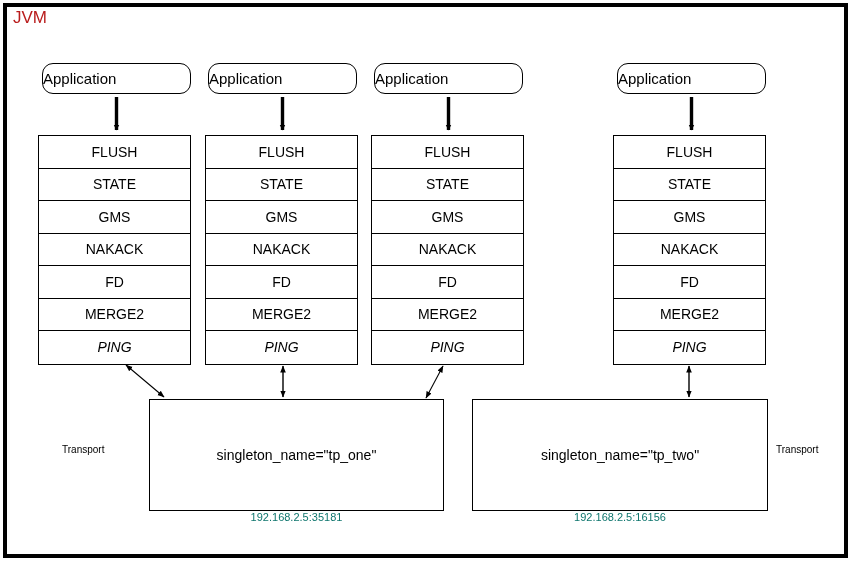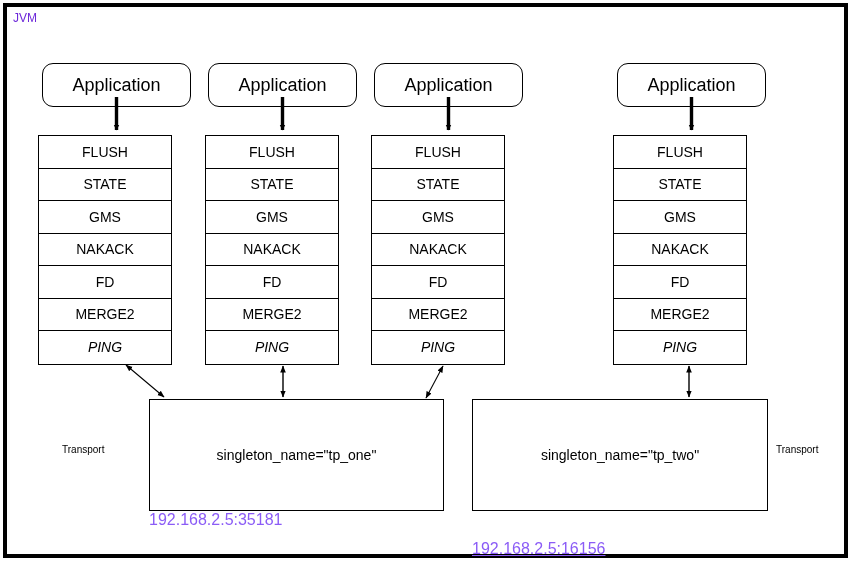--- a/index.html
+++ b/index.html
@@ -25,43 +25,42 @@
     width: 845px;
     height: 555px;
     border: 4px solid #000000;
     box-sizing: border-box;
     background: #ffffff;
   }
   .jvm-label {
     position: absolute;
     left: 13px;
     top: 9px;
-    font-size: 12px;
-    color: #6d28d9;
+    font-size: 17px;
+    color: #b91c1c;
     line-height: 18px;
     white-space: nowrap;
   }
   
   .app-box {
     position: absolute;
-    height: 44px;
+    height: 31px;
     border: 1px solid #000000;
     border-radius: 11px;
     box-sizing: border-box;
     background: #ffffff;
     display: flex;
     align-items: center;
-    justify-content: center;
-    font-size: 18px;
+    font-size: 15px;
     color: #000000;
   }
   
   .stack {
     position: absolute;
-    width: 134px;
+    width: 153px;
     border: 1px solid #000000;
     box-sizing: border-box;
     background: #ffffff;
   }
   .stack .layer {
     height: 32.5px;
     border-bottom: 1px solid #000000;
     box-sizing: border-box;
     display: flex;
     align-items: center;
@@ -80,22 +79,23 @@
     box-sizing: border-box;
     background: #ffffff;
     display: flex;
     align-items: center;
     justify-content: center;
     font-size: 14px;
     color: #000000;
   }
   .addr-label {
     position: absolute;
-    font-size: 16px;
-    color: #8b5cf6;
+    font-size: 11px;
+    color: #0f766e;
+    text-align: center;
     white-space: nowrap;
   }
   .side-label {
     position: absolute;
     font-size: 10px;
     color: #000000;
     white-space: nowrap;
   }
   
   .arrow-svg {
@@ -170,21 +170,21 @@
   </div>
 
   <div class="transport-box" style="left:149px; top:399px; width:295px; height:112px;">
     <span>singleton_name="tp_one"</span>
   </div>
   <div class="transport-box" style="left:472px; top:399px; width:296px; height:112px;">
     <span>singleton_name="tp_two"</span>
   </div>
 
   <div class="addr-label" style="left:149px; top:511px; width:295px;">192.168.2.5:35181</div>
-  <div class="addr-label" style="left:472px; top:540px; width:296px;text-decoration:underline;">192.168.2.5:16156</div>
+  <div class="addr-label" style="left:472px; top:511px; width:296px;">192.168.2.5:16156</div>
 
   <div class="side-label" style="left:62px; top:444px;">Transport</div>
   <div class="side-label" style="left:776px; top:444px;">Transport</div>
 
   <svg class="arrow-svg" viewBox="0 0 857 567">
     <defs>
       <marker id="thickHead" markerWidth="7" markerHeight="7" refX="5.5" refY="3.5" orient="auto" markerUnits="userSpaceOnUse">
         <path d="M0,0.6 L6,3.5 L0,6.4 Z" fill="#000000"></path>
       </marker>
       <marker id="thinHeadEnd" markerWidth="8" markerHeight="8" refX="6.5" refY="4" orient="auto" markerUnits="userSpaceOnUse">

